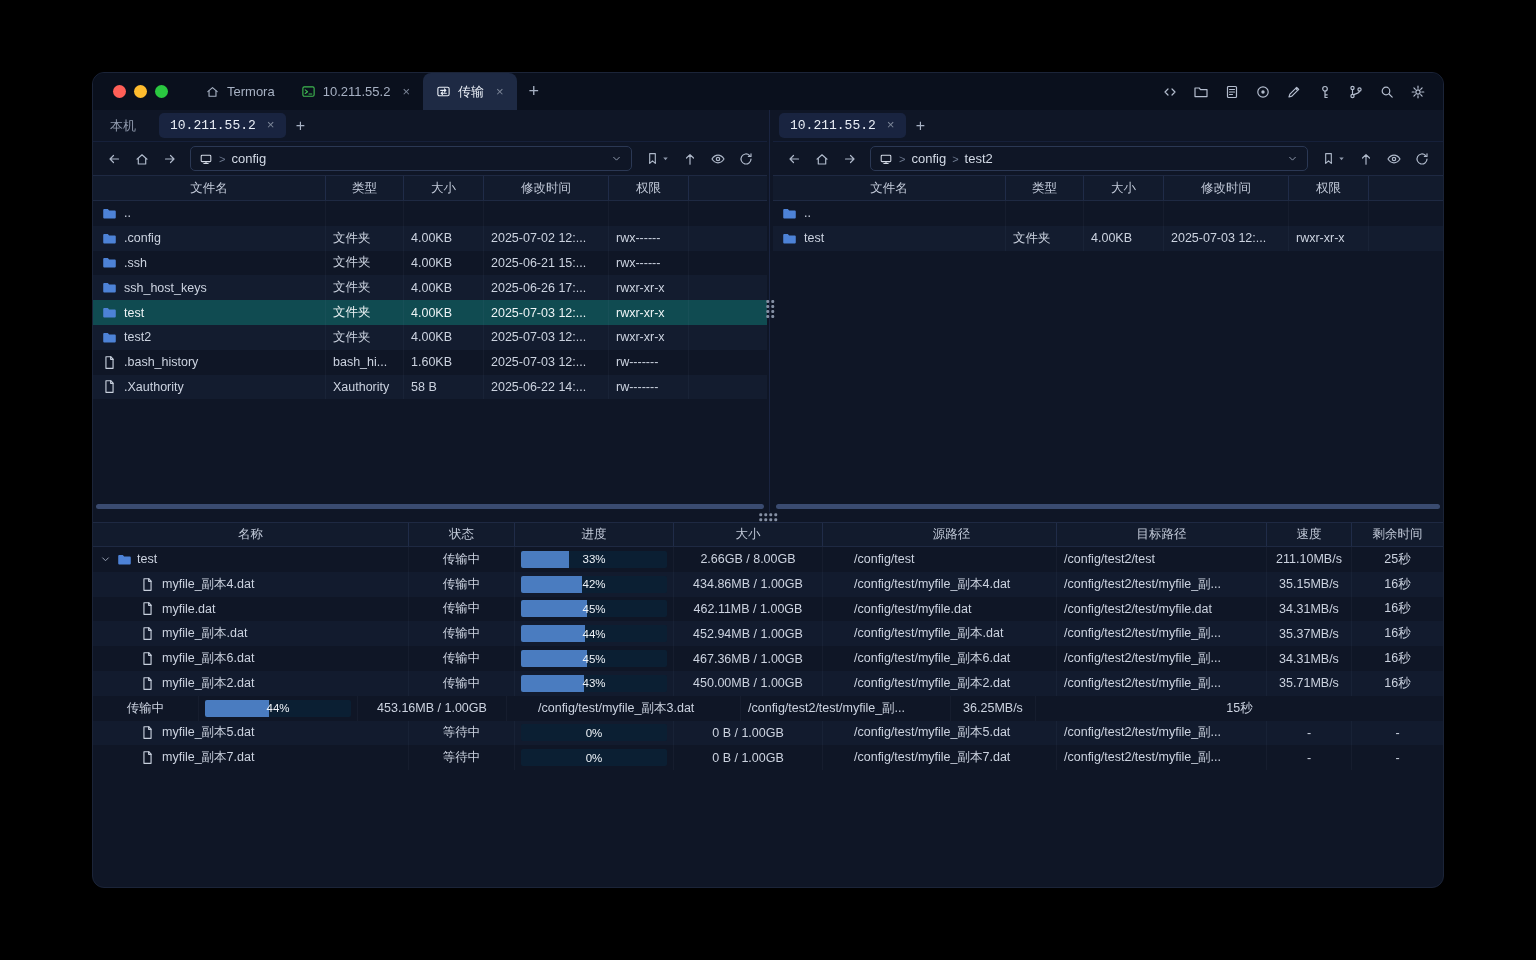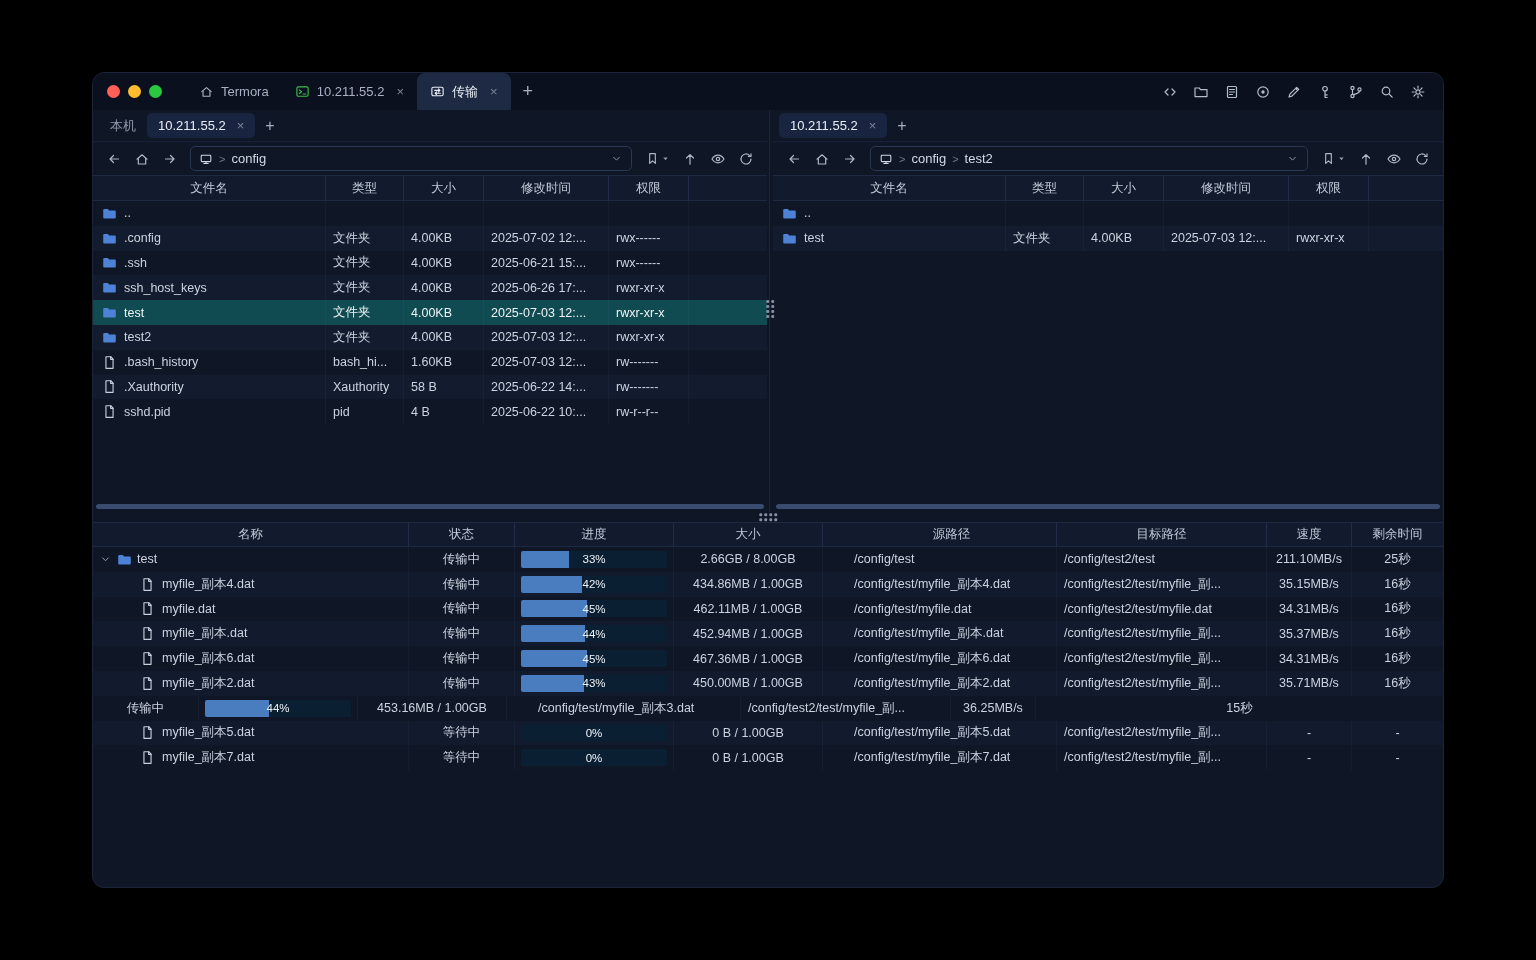--- a/index.html
+++ b/index.html
@@ -7,21 +7,21 @@
   body { position:relative; overflow:hidden; }
 
   .window {
     position:absolute; left:92px; top:72px; width:1352px; height:816px;
     background:#0f1626; border:1px solid #1b2438; border-radius:12px; overflow:hidden;
     box-shadow:0 25px 70px rgba(0,0,0,.85); display:flex; flex-direction:column;
     color:#ccd3e0; font-size:13px;
   }
 
   
-  .titlebar { height:37px; flex:0 0 auto; background:#0a101d; display:flex; align-items:stretch; padding-left:14px; }
+  .titlebar { height:37px; flex:0 0 auto; background:#0a101d; display:flex; align-items:stretch; padding-left:20px; }
   .traffic { display:flex; gap:8px; align-items:center; margin-right:24px; }
   .light { width:13px; height:13px; border-radius:50%; }
   .light.red{ background:#ff5f57; } .light.yellow{ background:#febc2e; } .light.green{ background:#2ac840; }
   .win-tabs { display:flex; align-items:stretch; }
   .win-tab { display:flex; align-items:center; gap:7px; padding:0 13px; color:#a7b1c3; cursor:default; }
   .win-tab.active { background:#1e2a44; border-radius:8px 8px 0 0; color:#e9eef6; }
   .tab-close { color:#7c8698; font-size:13px; margin-left:5px; }
   .new-tab { display:flex; align-items:center; padding:0 12px; color:#a7b1c3; font-size:18px; }
   .tb-toolbar { margin-left:auto; display:flex; align-items:center; gap:5px; padding-right:12px; color:#b4bdce; }
   .tool-icon { width:26px; height:26px; display:flex; align-items:center; justify-content:center; border-radius:5px; }
@@ -30,21 +30,21 @@
   .top-panes { height:402px; flex:0 0 auto; display:flex; }
   .pane { display:flex; flex-direction:column; min-width:0; }
   .pane.left { width:674px; }
   .pane.right { flex:1; }
   .v-split { width:6px; position:relative; }
   .v-split::before { content:""; position:absolute; left:2px; top:0; bottom:0; width:1px; background:#1a2440; }
   .vdots { position:absolute; left:50%; top:190px; transform:translateX(-50%); display:grid; grid-template-columns:repeat(2,2.5px); grid-auto-rows:2.5px; gap:2.5px; }
   .vdots i, .hdots i { background:#8691a5; border-radius:50%; }
 
   .pane-tabs { height:32px; display:flex; align-items:center; padding:0 6px; border-bottom:1px solid #16203a; }
-  .ptabs { display:flex; align-items:center; gap:0; }
+  .ptabs { display:flex; align-items:center; gap:12px;font-family:Liberation Mono, monospace; }
   .pane-tab { display:flex; align-items:center; gap:6px; padding:5px 11px; border-radius:5px; color:#8f99ac; }
   .pane-tab.active { color:#e9eef6; background:#192440; }
   .pane-newtab { padding:0 10px; color:#a7b1c3; font-size:16px; }
 
   .nav-bar { height:33px; display:flex; align-items:center; gap:4px; padding:0 9px; }
   .nav-icon { width:24px; height:24px; display:flex; align-items:center; justify-content:center; color:#aeb8c9; border-radius:4px; }
   .nav-icon.bookmark { width:34px; gap:1px; }
   .caret { color:#8f99ac; }
   .breadcrumb { flex:1; min-width:0; height:25px; border:1px solid #2b3854; border-radius:5px; display:flex; align-items:center; gap:6px; padding:0 8px; margin:0 4px; color:#d3dae6; }
   .crumbs { display:flex; align-items:center; gap:6px; overflow:hidden; white-space:nowrap; }
@@ -418,38 +418,20 @@
                   </svg>
                 </span>
                 <span class="fn">.Xauthority</span>
               </div>
               <div class="bcell fc1">Xauthority</div>
               <div class="bcell fc2">58 B</div>
               <div class="bcell fc3">2025-06-22 14:...</div>
               <div class="bcell fc4">rw-------</div>
               <div class="bcell fc5"></div>
             </div>
-            <div class="ft-row">
-              <div class="bcell c-name fc0">
-                <span class="icn">
-                  <svg width="15" height="15" viewBox="0 0 16 16" fill="none" stroke="currentColor" stroke-width="1.2" stroke-linecap="round" stroke-linejoin="round">
-                    <g stroke="#c8d0dd">
-                      <path d="M4.2 1.8h5.2l2.4 2.6v9.8H4.2z"></path>
-                      <path d="M9.2 1.8v2.8h2.6"></path>
-                    </g>
-                  </svg>
-                </span>
-                <span class="fn">sshd.pid</span>
-              </div>
-              <div class="bcell fc1">pid</div>
-              <div class="bcell fc2">4 B</div>
-              <div class="bcell fc3">2025-06-22 10:...</div>
-              <div class="bcell fc4">rw-r--r--</div>
-              <div class="bcell fc5"></div>
-            </div>
           </div>
         <div class="hscroll"></div>
       </div>
     </div>
 
     <div class="v-split">
       <div class="vdots">
           <i></i>
           <i></i>
           <i></i>

